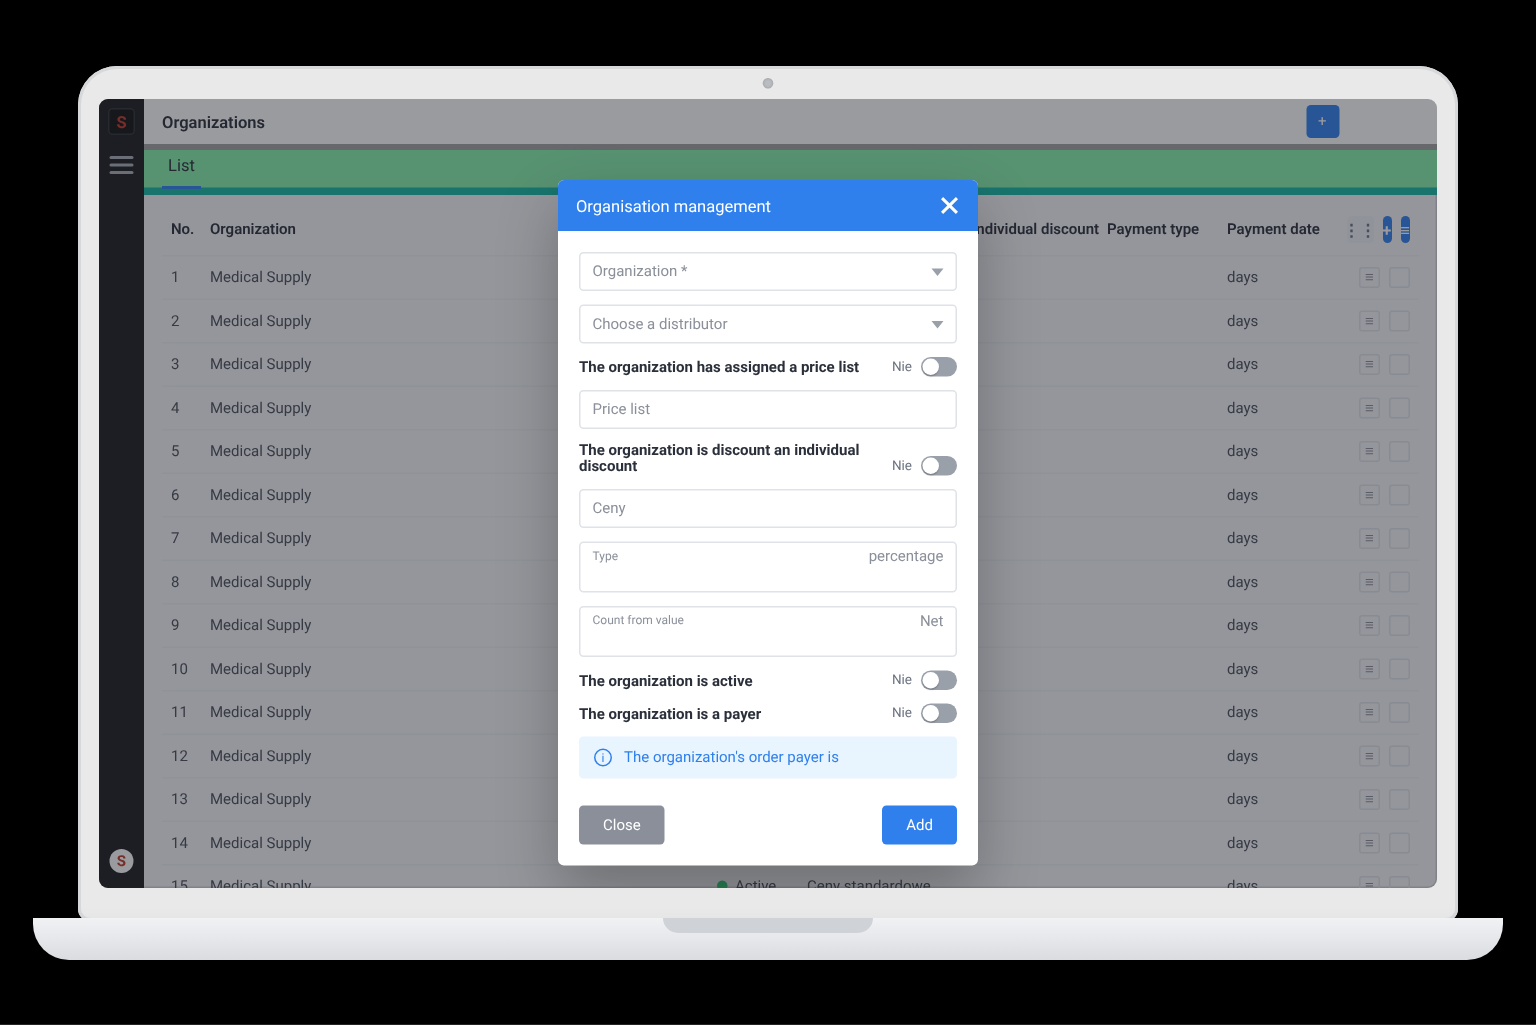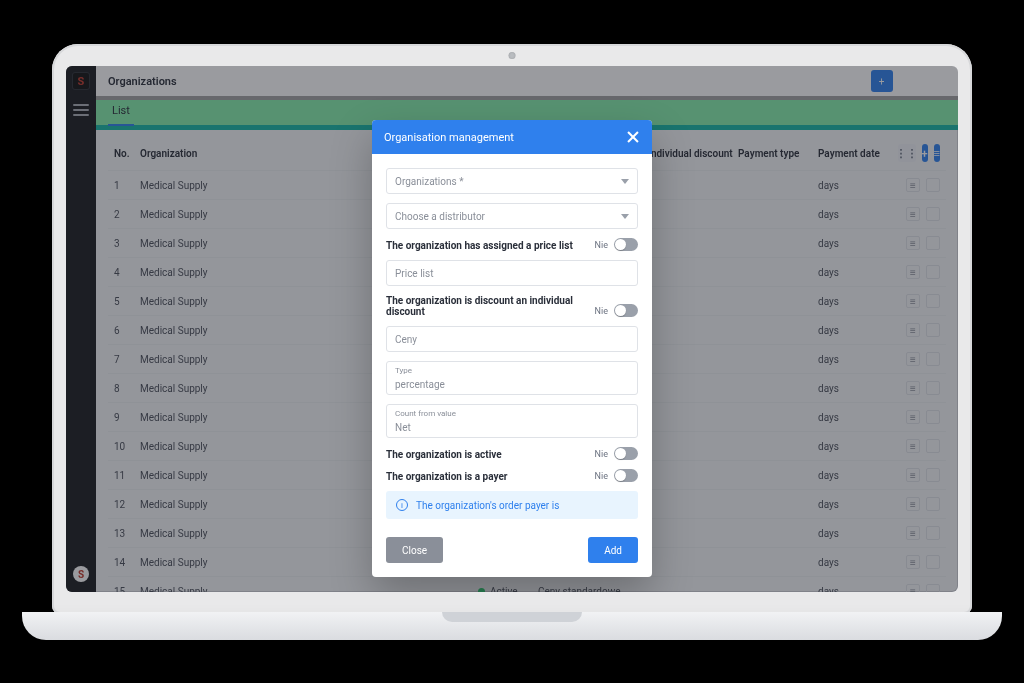--- a/index.html
+++ b/index.html
@@ -100,21 +100,21 @@
     padding:0 12px; font-size:11px;
   }
   .close-x{ width:14px; height:14px; position:relative; cursor:pointer; }
   .close-x::before,.close-x::after{ content:""; position:absolute; left:6px; top:0; width:2px; height:14px; background:#fff; }
   .close-x::before{ transform:rotate(45deg);} .close-x::after{ transform:rotate(-45deg);}
   .modal-body{ padding:14px 14px 6px; display:flex; flex-direction:column; gap:9px; }
   .field, .select{
     height:26px; border:1px solid #dfe2e7; border-radius:3px; padding:0 8px;
     display:flex; align-items:center; justify-content:space-between; color:#8a8f99; font-size:10px; background:#fff;
   }
-  .stacked{ flex-direction:column; align-items:flex-start; height:34px; padding:4px 8px; gap:1px;}
+  .stacked{ flex-direction:row; align-items:flex-start; height:34px; padding:4px 8px; gap:1px;}
   .stacked .lbl{ font-size:8px; color:#8a8f99; }
   .stacked .val{ font-size:10px; color:#8a8f99; }
   .caret{ width:0;height:0;border-left:4px solid transparent;border-right:4px solid transparent;border-top:5px solid #9aa0aa;}
   .toggle-row{ display:flex; align-items:flex-end; justify-content:space-between; font-size:10px; font-weight:700; color:#2a2f3a; }
   .toggle-row .right{ display:flex; align-items:center; gap:6px; font-weight:400; color:#6b7280; font-size:9px;}
   .switch{ width:24px; height:13px; border-radius:7px; background:#9aa0aa; position:relative; }
   .switch::after{ content:""; position:absolute; width:11px; height:11px; border-radius:50%; background:#fff; top:1px; left:1px; box-shadow:0 1px 1px rgba(0,0,0,.2);}
   .info-banner{
     background:#e8f4fe; color:#2f80ed; border-radius:3px; padding:8px 10px; display:flex; align-items:center; gap:8px; font-size:10px;
   }
@@ -429,21 +429,21 @@
 
         <div class="dim"></div>
 
         <div class="modal">
           <div class="modal-header">
             <span>Organisation management</span>
             <span class="close-x"></span>
           </div>
           <div class="modal-body">
             <div class="select">
-              <span>Organizations *</span>
+              <span>Organization *</span>
               <span class="caret"></span>
             </div>
             <div class="select">
               <span>Choose a distributor</span>
               <span class="caret"></span>
             </div>
 
             <div class="toggle-row">
               <span>The organization has assigned a price list</span>
               <span class="right">

